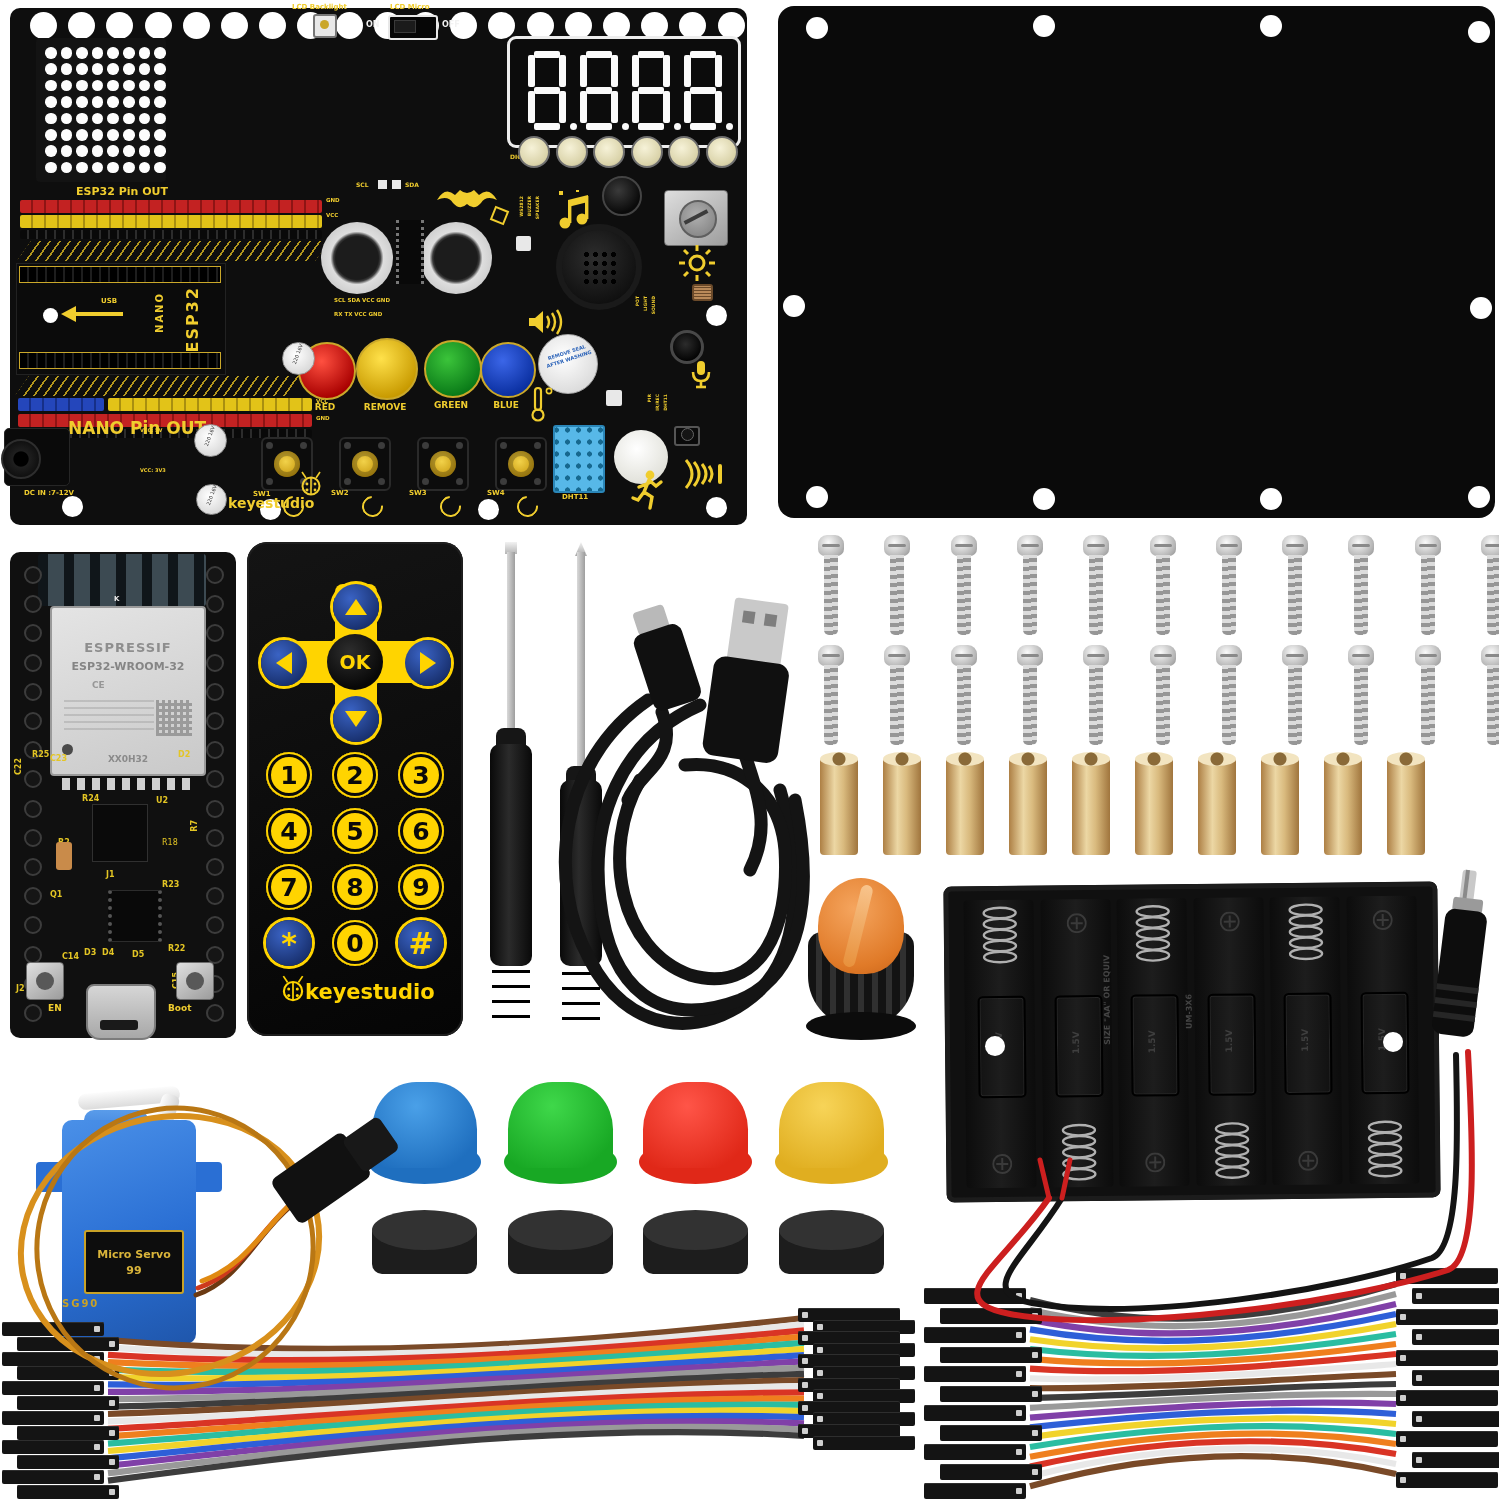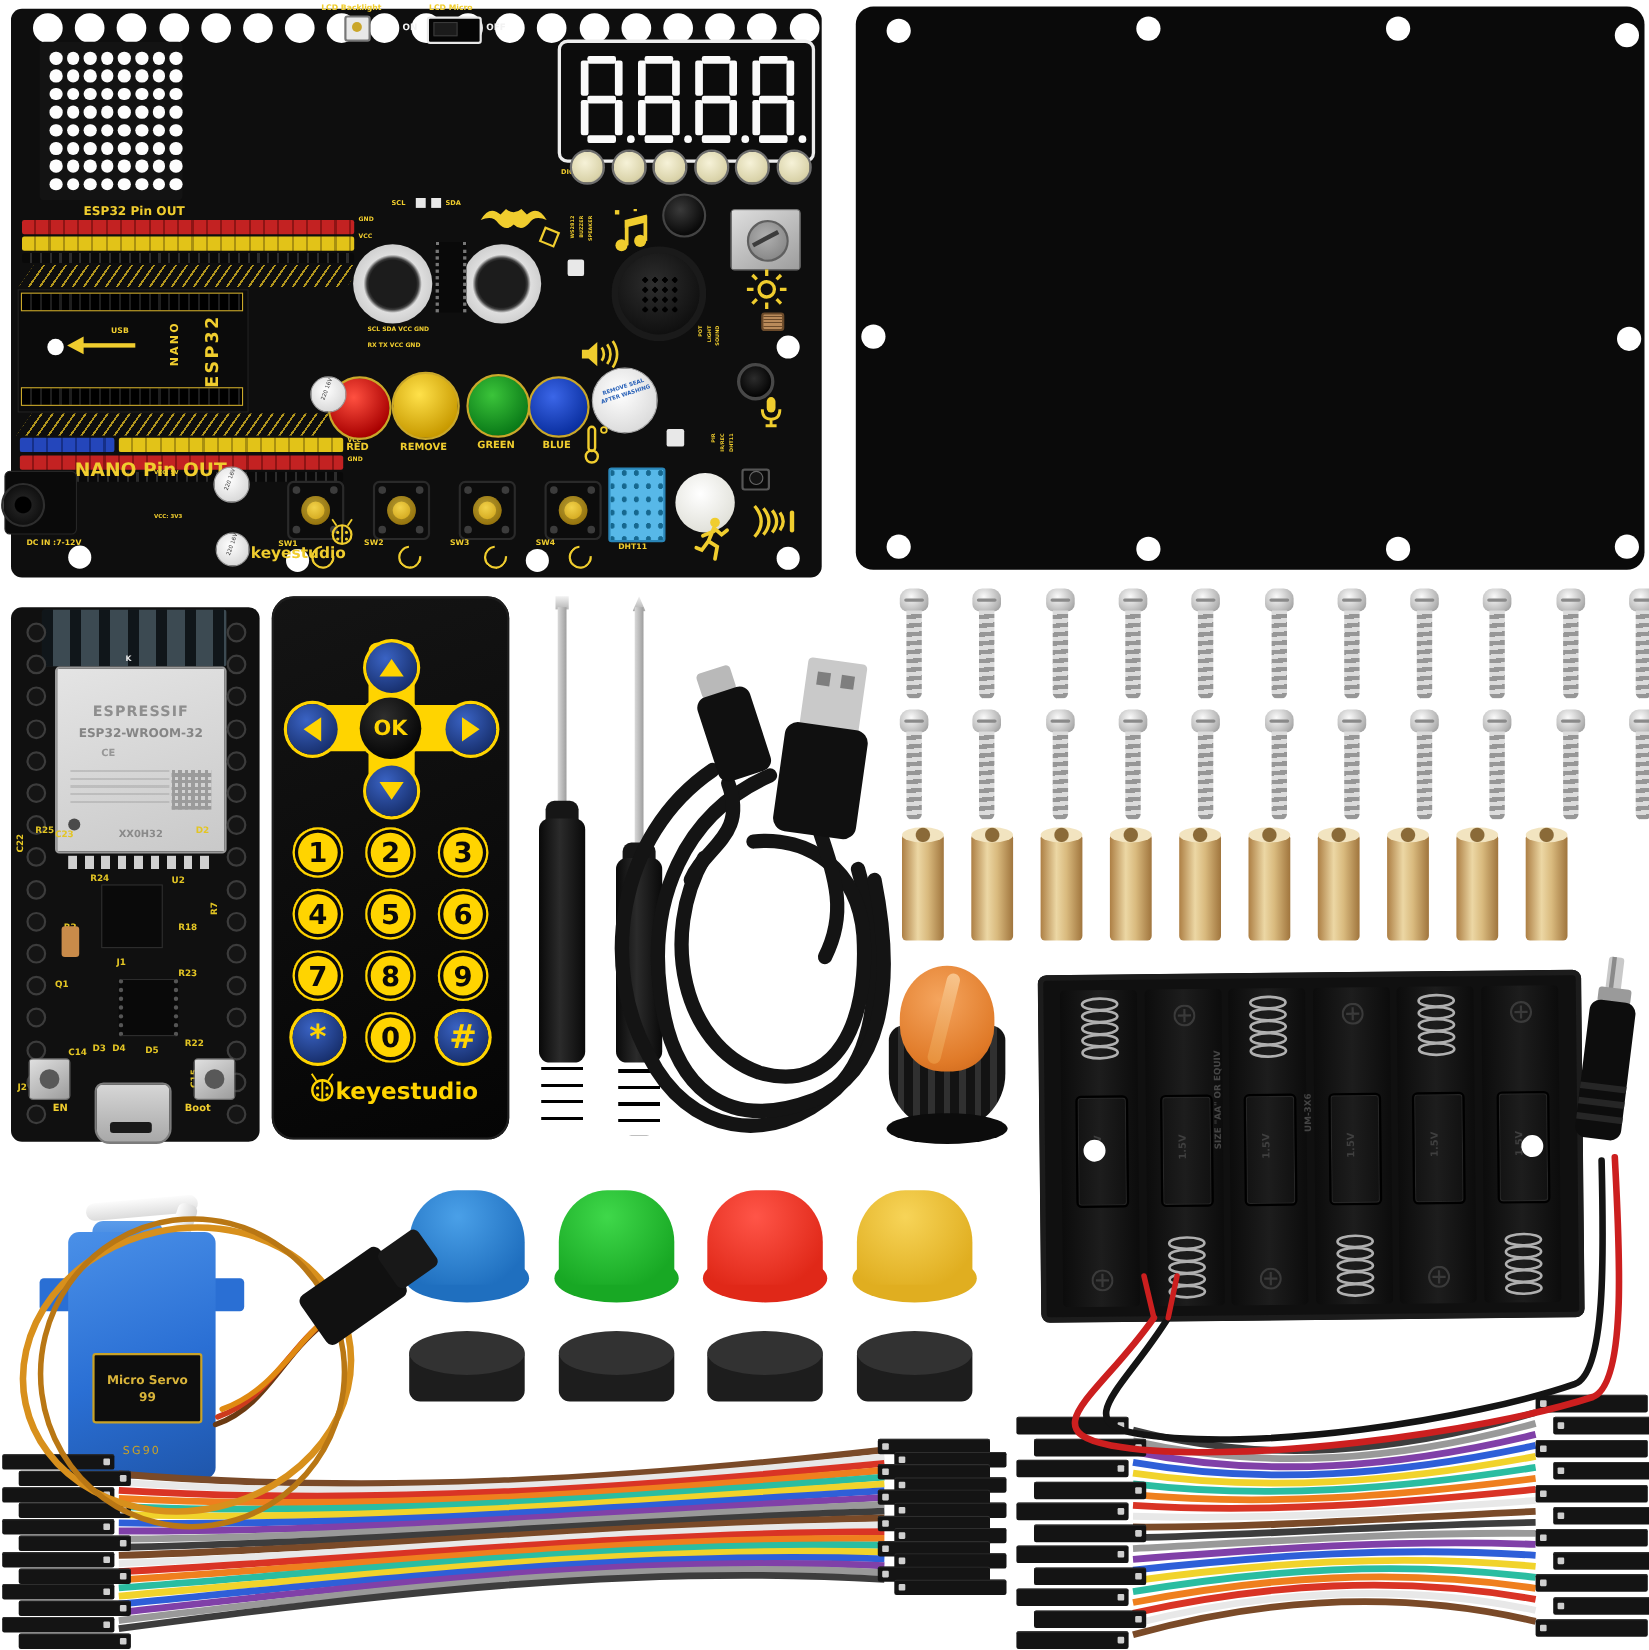--- a/index.html
+++ b/index.html
@@ -474,21 +474,21 @@
         <div style="position: absolute; left: 196px; top: 452px; width: 14px; height: 14px; border-radius: 50%; background: rgb(21, 21, 21); border: 2.5px solid rgb(60, 60, 60);"></div>
       </div>
     <div id="esp-refs" class="abs" style="left:0;top:0;width:100%;height:100%;">
         <div style="position: absolute; left: 4px; top: 206px; color: rgb(227, 197, 36); font-weight: bold; font-size: 8px; writing-mode: vertical-rl; transform: rotate(180deg);">C22</div>
         <div style="position: absolute; left: 22px; top: 198px; color: rgb(227, 197, 36); font-weight: bold; font-size: 8px;">R25</div>
         <div style="position: absolute; left: 40px; top: 202px; color: rgb(227, 197, 36); font-weight: bold; font-size: 8px; text-align: right;">C23</div>
         <div style="position: absolute; left: 72px; top: 242px; color: rgb(227, 197, 36); font-weight: bold; font-size: 8px;">R24</div>
         <div style="position: absolute; left: 146px; top: 244px; color: rgb(227, 197, 36); font-weight: bold; font-size: 8px;">U2</div>
         <div style="position: absolute; left: 168px; top: 198px; color: rgb(227, 197, 36); font-weight: bold; font-size: 8px;">D2</div>
         <div style="position: absolute; left: 180px; top: 268px; color: rgb(227, 197, 36); font-weight: bold; font-size: 8px; writing-mode: vertical-rl; transform: rotate(180deg);">R7</div>
-        <div style="position: absolute; left: 152px; top: 286px; color: rgb(227, 197, 36); font-weight: bold; font-size: 8px;">R18</div>
+        <div style="position: absolute; left: 152px; top: 286px; color: rgb(227, 197, 36); font-weight: normal; font-size: 8px;">R18</div>
         <div style="position: absolute; left: 152px; top: 328px; color: rgb(227, 197, 36); font-weight: bold; font-size: 8px;">R23</div>
         <div style="position: absolute; left: 48px; top: 286px; color: rgb(227, 197, 36); font-weight: bold; font-size: 8px;">R2</div>
         <div style="position: absolute; left: 88px; top: 286px; color: rgb(227, 197, 36); font-weight: bold; font-size: 8px;">C20</div>
         <div style="position: absolute; left: 96px; top: 318px; color: rgb(227, 197, 36); font-weight: bold; font-size: 8px;">J1</div>
         <div style="position: absolute; left: 40px; top: 338px; color: rgb(227, 197, 36); font-weight: bold; font-size: 8px;">Q1</div>
         <div style="position: absolute; left: 52px; top: 400px; color: rgb(227, 197, 36); font-weight: bold; font-size: 8px;">C14</div>
         <div style="position: absolute; left: 74px; top: 396px; color: rgb(227, 197, 36); font-weight: bold; font-size: 8px;">D3</div>
         <div style="position: absolute; left: 92px; top: 396px; color: rgb(227, 197, 36); font-weight: bold; font-size: 8px;">D4</div>
         <div style="position: absolute; left: 122px; top: 398px; color: rgb(227, 197, 36); font-weight: bold; font-size: 8px;">D5</div>
         <div style="position: absolute; left: 158px; top: 392px; color: rgb(227, 197, 36); font-weight: bold; font-size: 8px;">R22</div>
@@ -807,21 +807,21 @@
     <div class="abs" style="left:78px;top:40px;width:102px;height:16px;background:linear-gradient(180deg,#fcfcfc,#dcdcdc);border-radius:8px;transform:rotate(-5deg);"></div>
     <div class="abs" style="left:158px;top:44px;width:18px;height:34px;background:linear-gradient(90deg,#fcfcfc,#d4d4d4);border-radius:6px;transform:rotate(18deg);"></div>
     <div class="abs" style="left:84px;top:60px;width:64px;height:42px;background:linear-gradient(180deg,#5a9cea,#2a6fd4);border-radius:10px 10px 2px 2px;"></div>
     <div class="abs" style="left:36px;top:112px;width:30px;height:30px;background:#2a6fd4;border-radius:4px;"></div>
     <div class="abs" style="left:192px;top:112px;width:30px;height:30px;background:#2a6fd4;border-radius:4px;"></div>
     <div class="abs" style="left:62px;top:70px;width:134px;height:224px;background:linear-gradient(160deg,#4a90e8,#2a6fd4 55%,#1f56ab);border-radius:10px;">
       <div class="abs" style="left:22px;top:110px;width:96px;height:60px;background:#0d0d0d;border:2px solid #c9a227;border-radius:3px;text-align:center;">
         <span class="abs" style="left:0;top:16px;width:100%;font-size:11px;font-weight:bold;color:#d9b43a;">Micro Servo</span>
         <span class="abs" style="left:0;top:32px;width:100%;font-size:11px;font-weight:bold;color:#d9b43a;">99</span>
       </div>
-      <span class="abs" style="left:0;top:178px;width:100%;text-align:center;font-size:10px;font-weight:normal;color:#c9a227;letter-spacing:2px;margin-top:16px;">SG90</span>
+      <span class="abs" style="left:0;top:178px;width:100%;text-align:left;font-size:10px;font-weight:bold;color:#c9a227;letter-spacing:2px;">SG90</span>
     </div>
   </div>
 
   <div id="caps" class="abs" style="left:0;top:0;width:100%;height:100%;">
       <div class="capflange" style="position: absolute; left: 368px; top: 1140px; width: 113px; height: 44px; background: rgb(31, 111, 191);"></div>
       <div class="capbody" style="position: absolute; left: 372px; top: 1082px; width: 105px; height: 86px; background: radial-gradient(circle at 42% 28%, rgb(74, 160, 232), rgb(31, 111, 191) 80%);"></div>
       <div class="capflange" style="position: absolute; left: 504px; top: 1140px; width: 113px; height: 44px; background: rgb(24, 168, 36);"></div>
       <div class="capbody" style="position: absolute; left: 508px; top: 1082px; width: 105px; height: 86px; background: radial-gradient(circle at 42% 28%, rgb(63, 216, 74), rgb(24, 168, 36) 80%);"></div>
       <div class="capflange" style="position: absolute; left: 639px; top: 1140px; width: 113px; height: 44px; background: rgb(224, 40, 24);"></div>
       <div class="capbody" style="position: absolute; left: 643px; top: 1082px; width: 105px; height: 86px; background: radial-gradient(circle at 42% 28%, rgb(255, 85, 72), rgb(224, 40, 24) 80%);"></div>

